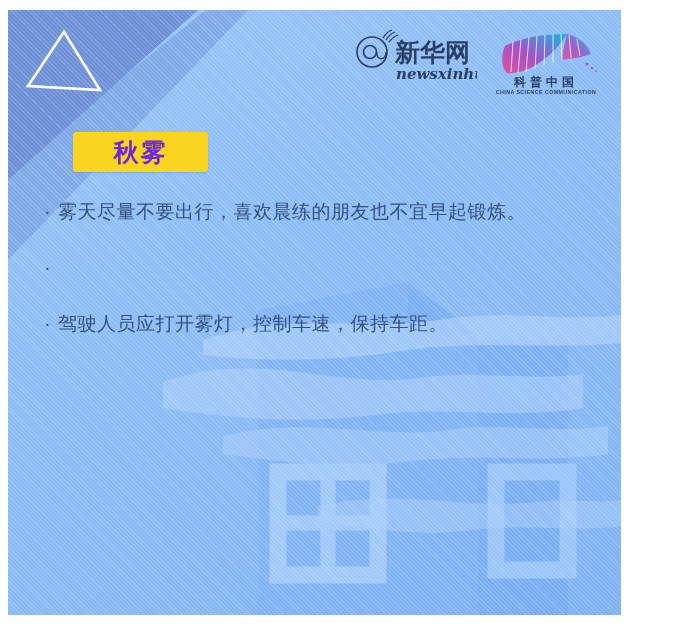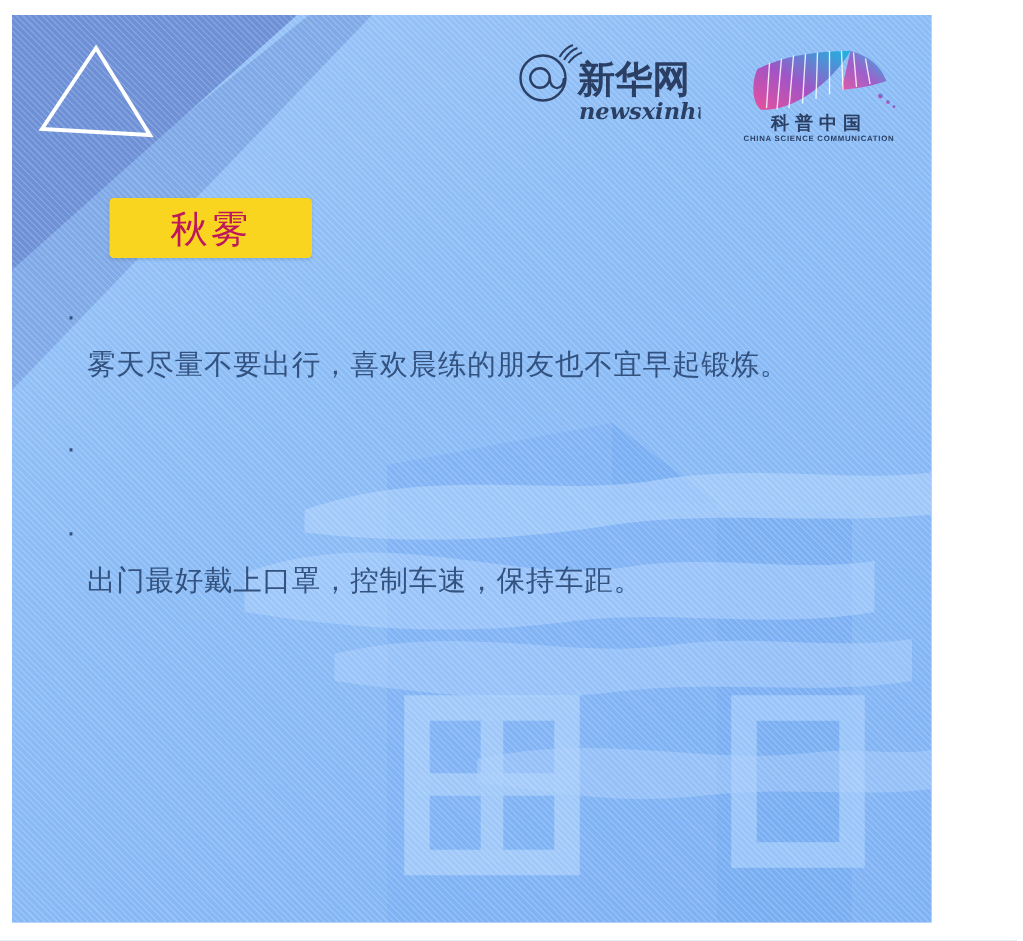--- a/index.html
+++ b/index.html
@@ -94,21 +94,21 @@
     z-index: 20;
   }
 
   
   .logos {
     position: absolute;
     right: 20px;
     top: 18px;
     display: flex;
     align-items: flex-start;
-    gap: 24px;
+    gap: 14px;
     z-index: 50;
   }
   .logo-xinhua { width: 122px; height: 58px; }
   .logo-kepu   { width: 110px; height: 68px; }
 
   
   .badge {
     position: absolute;
     left: 65px;
     top: 122px;
@@ -116,23 +116,23 @@
     height: 40px;
     background: #fad520;
     border-radius: 3px;
     display: flex;
     align-items: center;
     justify-content: center;
     z-index: 50;
     box-shadow: 0 1px 2px rgba(40,70,130,0.18);
   }
   .badge-text {
-    color: #be185d;
+    color: #6d28d9;
     font-size: 25px;
-    font-weight: normal;
+    font-weight: bold;
     letter-spacing: 2px;
     line-height: 1;
     font-family: "DejaVu Sans", "Liberation Sans", sans-serif;
     text-align: right;
   }
 
   
   .bullets {
     position: absolute;
     left: 36px;
@@ -152,21 +152,20 @@
     width: 14px;
     flex: 0 0 14px;
     text-align: left;
   }
   .bullet-text {
     color: #33527f;
     font-size: 19px;
     line-height: 26px;
     letter-spacing: 0.5px;
     font-family: "DejaVu Sans", "Liberation Sans", sans-serif;
-    margin-top: 32px;
   }
 </style>
 </head>
 <body>
 
 <div id="poster">
 
   <div class="bg-base"></div>
 
   <svg class="house" viewBox="0 0 613 605">
@@ -258,19 +257,19 @@
   <div class="bullets">
     <div class="bullet-row">
       <span class="bullet-dot">·</span>
       <span class="bullet-text">雾天尽量不要出行，喜欢晨练的朋友也不宜早起锻炼。</span>
     </div>
     <div class="bullet-row">
       <span class="bullet-dot">·</span>
     </div>
     <div class="bullet-row">
       <span class="bullet-dot">·</span>
-      <span class="bullet-text">出门最好戴上口罩，控制车速，保持车距。</span>
+      <span class="bullet-text">驾驶人员应打开雾灯，控制车速，保持车距。</span>
     </div>
   </div>
 
   <div class="stripes"></div>
 
 </div>
 
 </body></html>

